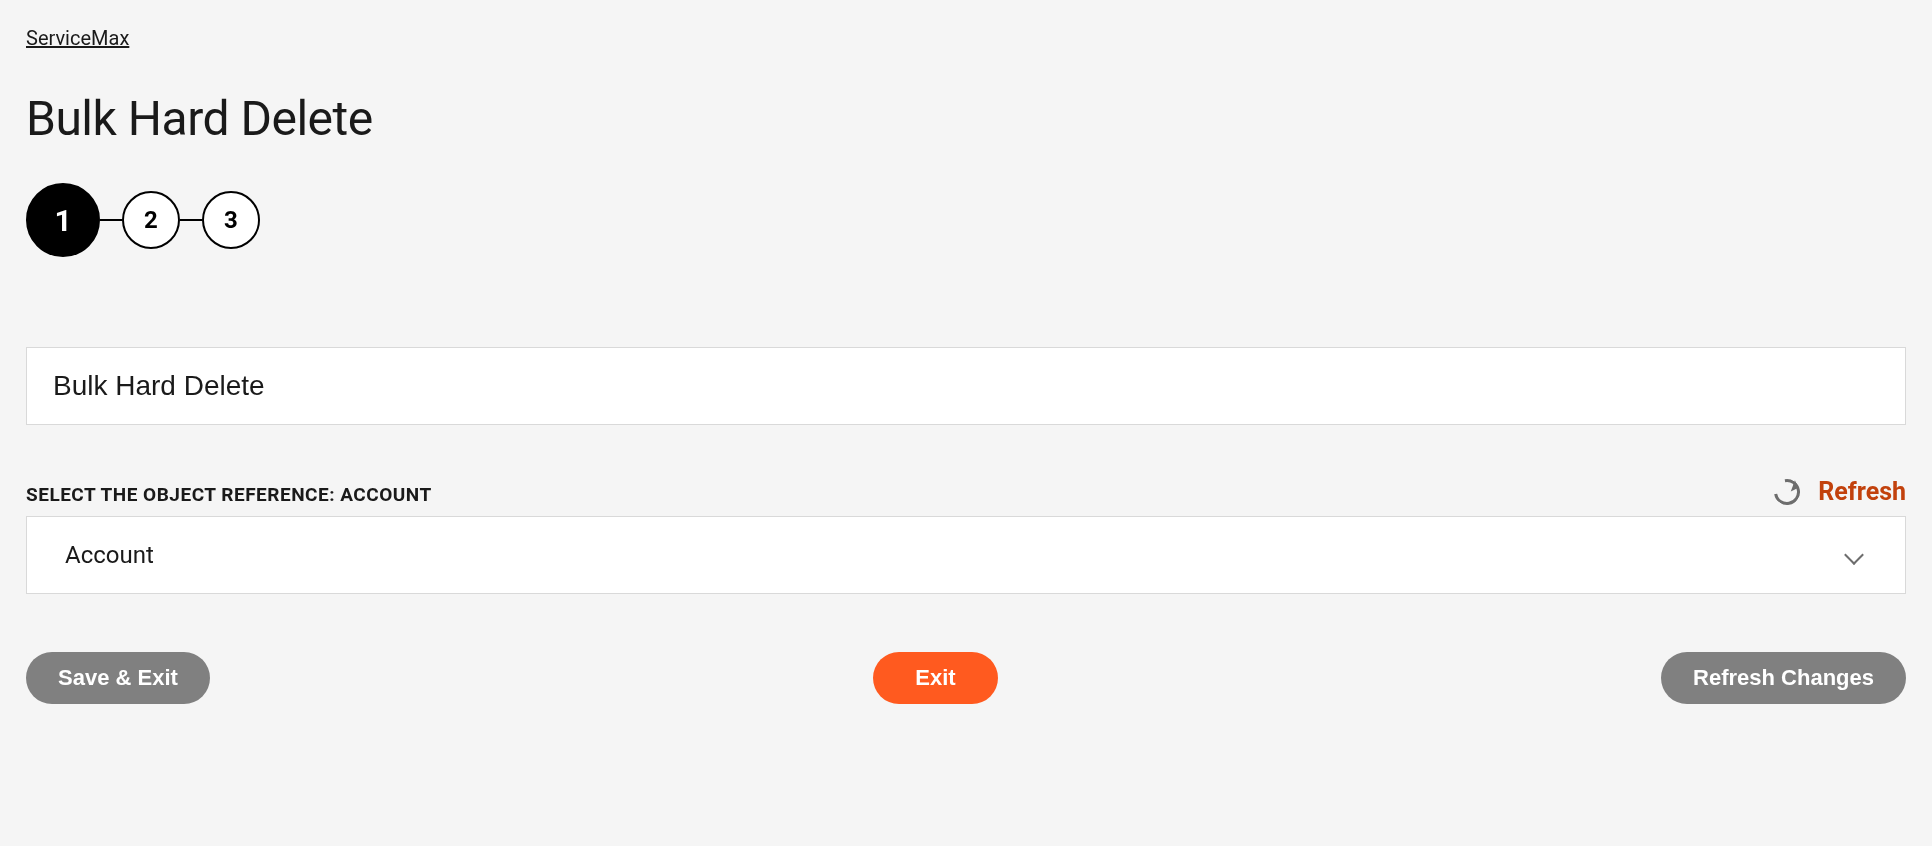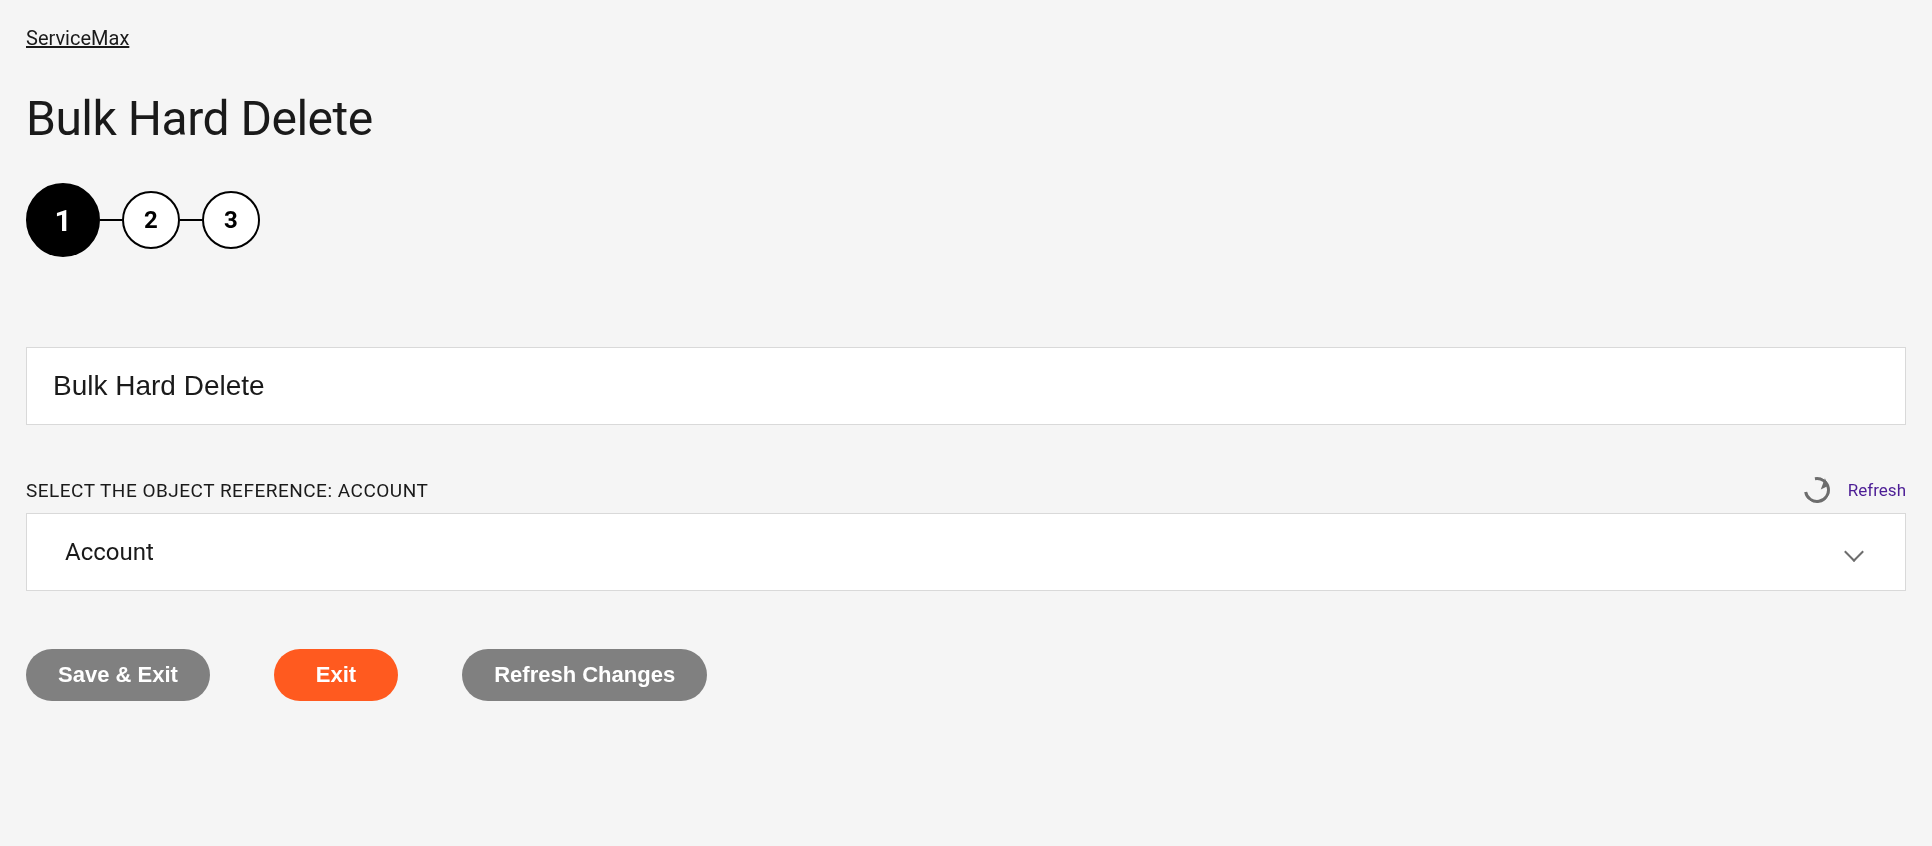--- a/index.html
+++ b/index.html
@@ -68,23 +68,24 @@
       height: 78px;
       padding: 0 26px;
       font-size: 28px;
       color: #1a1a1a;
       background: #fff;
       border: 1px solid #d9d9d9;
       outline: none;
     }
     .select-row {
       display: flex;
-      align-items: center;
+      align-items: flex-end;
       justify-content: space-between;
       margin-top: 52px;
+      font-weight: bold;
     }
     .refresh-group {
       display: flex;
       align-items: center;
       gap: 18px;
       cursor: pointer;
     }
     .refresh-icon {
       width: 26px;
       height: 26px;
@@ -96,21 +97,21 @@
     }
     .refresh-icon::after {
       content: "";
       position: absolute;
       top: -6px;
       right: -3px;
       border: 6px solid transparent;
       border-bottom-color: #6d6d6d;
       transform: rotate(75deg);
     }
-    .refresh-text { font-size: 17px; color: #4c1d95; }
+    .refresh-text { font-size: 25px; color: #c2410c; }
     .select-box {
       width: 100%;
       margin-top: 10px;
       height: 78px;
       padding: 0 38px;
       font-size: 24px;
       color: #1a1a1a;
       background: #fff;
       border: 1px solid #d9d9d9;
       display: flex;
@@ -121,22 +122,23 @@
     .chevron-down {
       width: 14px;
       height: 14px;
       border-right: 2px solid #6d6d6d;
       border-bottom: 2px solid #6d6d6d;
       transform: rotate(45deg);
       margin-right: 6px;
     }
     .button-row {
       display: flex;
-      gap: 64px;
+      gap: 48px;
       margin-top: 58px;
+      justify-content: space-between;
     }
     .btn {
       border: none;
       border-radius: 999px;
       height: 52px;
       padding: 0 32px;
       font-size: 22px;
       font-weight: 600;
       color: #fff;
       cursor: pointer;

